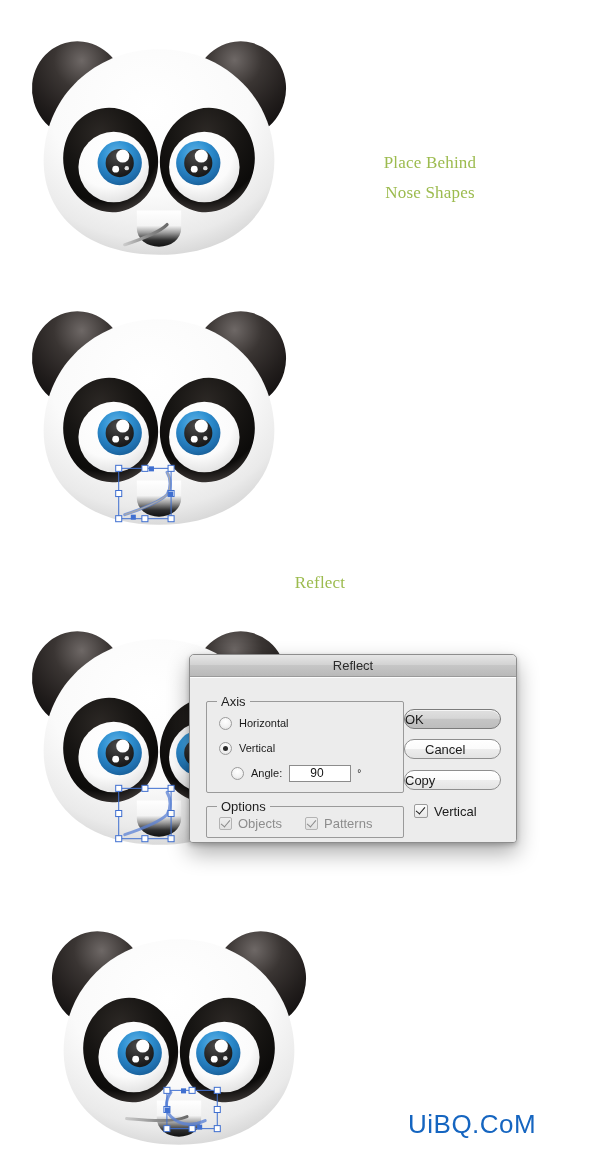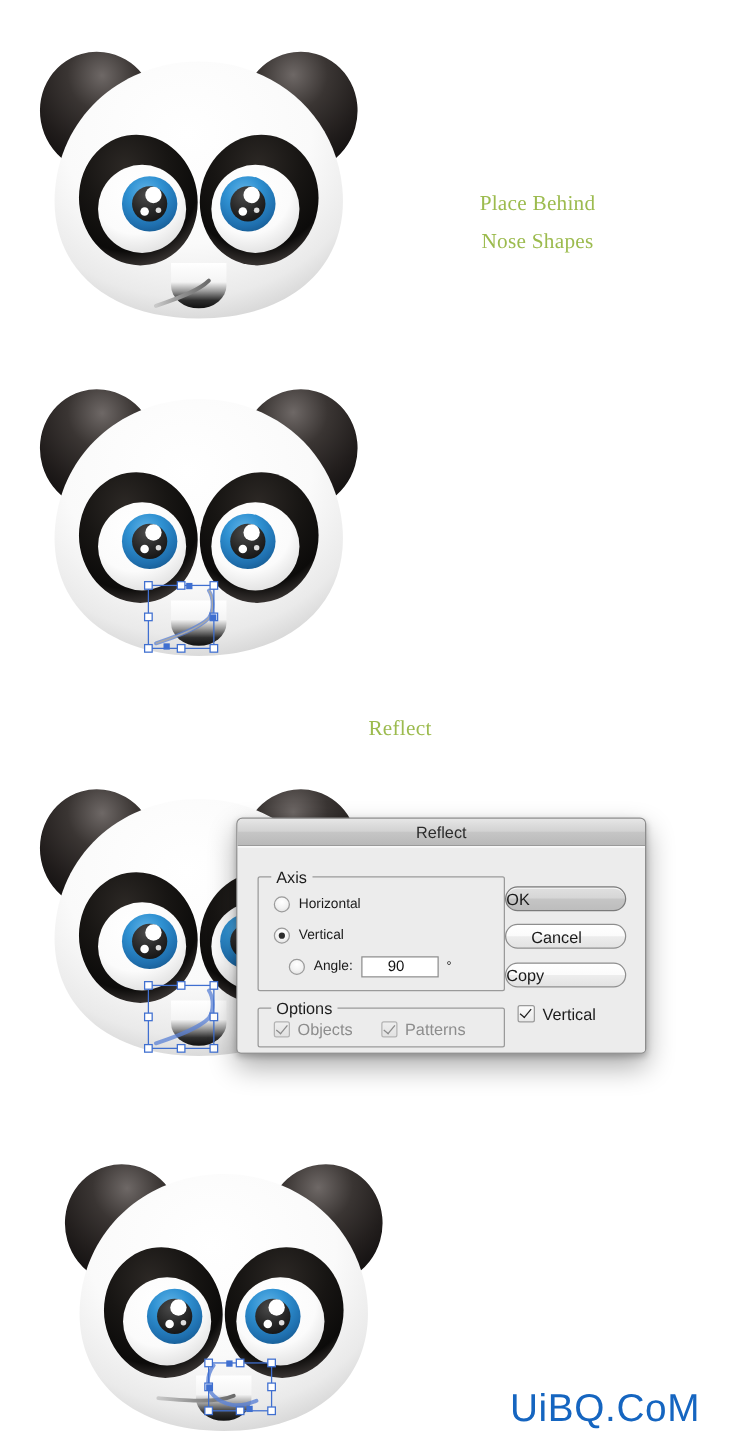--- a/index.html
+++ b/index.html
@@ -32,21 +32,21 @@
     white-space: pre-line;
     letter-spacing: .2px;
   }
 
   
   .watermark {
     position: absolute;
     left: 408px;
     top: 1109px;
     font-family: "Liberation Sans", sans-serif;
-    font-size: 31px;
+    font-size: 26px;
     font-weight: 400;
     color: #1565c0;
     letter-spacing: .5px;
   }
 
   
   .dialog {
     position: absolute;
     left: 189px;
     top: 654px;

